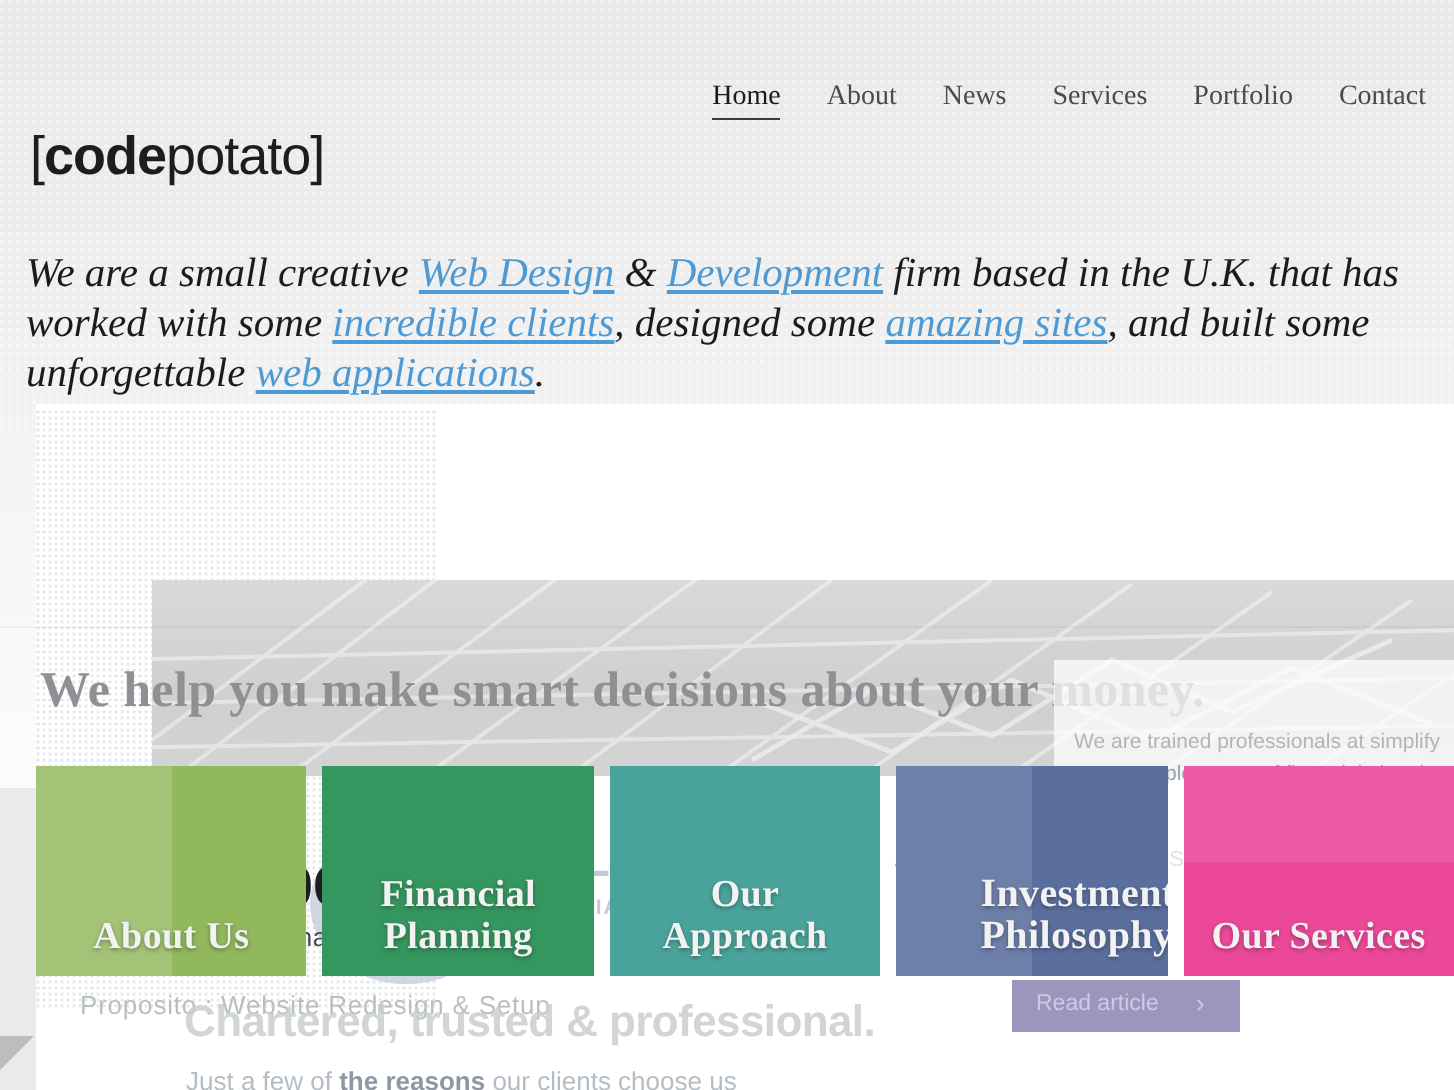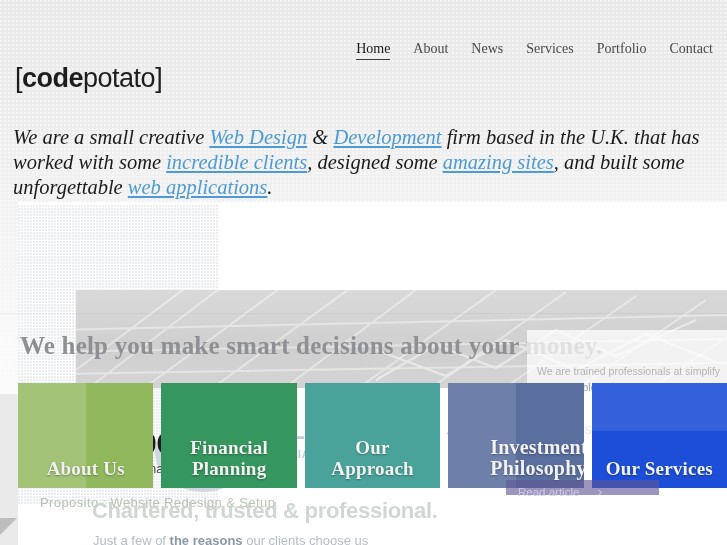--- a/index.html
+++ b/index.html
@@ -139,23 +139,22 @@
     font-family:"Liberation Sans",sans-serif;font-weight:bold;
     font-size:17px;color:#9aa6cf;white-space:nowrap;letter-spacing:-.2px;
   }
   .panel p{
     margin:0;position:absolute;left:10px;top:33px;width:205px;
     font-family:"Liberation Sans",sans-serif;font-size:10.5px;line-height:16px;
     color:#b4b4b4;white-space:nowrap;
   }
   .panel p.l2{top:49px;color:#9aa0b8;}
   .readbtn{
-    position:absolute;left:0px;top:283px;width:114px;height:15px;
+    position:absolute;left:0px;top:293px;width:114px;height:26px;
     background:rgba(95,85,150,.62);
-    padding-left:39px;
   }
   .readbtn .lbl{
     position:absolute;left:12px;top:6px;
     font-family:"Liberation Sans",sans-serif;font-size:11.5px;color:#cfc9e3;
   }
   .readbtn .arw{
     position:absolute;left:92px;top:4px;
     font-family:"Liberation Sans",sans-serif;font-size:13px;color:#cfc9e3;
   }
 
@@ -290,21 +289,21 @@
       <span class="cap" style="white-space:pre-line;">Our
 Approach</span>
 
     </div>
     <div class="tile" style="background:#5b6f9e;">
       <span class="half" style="background:rgba(255,255,255,.12);"></span>
       <span class="cap small" style="white-space:pre-line;">Investment
 Philosophy</span>
 
     </div>
-    <div class="tile" style="background:#1d4ed8;">
+    <div class="tile" style="background:#ec4899;">
       <span class="half" style="left:0;width:100%;height:46%;background:rgba(255,255,255,.10);"></span>
       <span class="cap">Our Services</span>
 
     </div>
   </div>
 
   <div class="readbtn" style="left:506px;">
     <span class="lbl">Read article</span>
     <span class="arw">›</span>
   </div>

